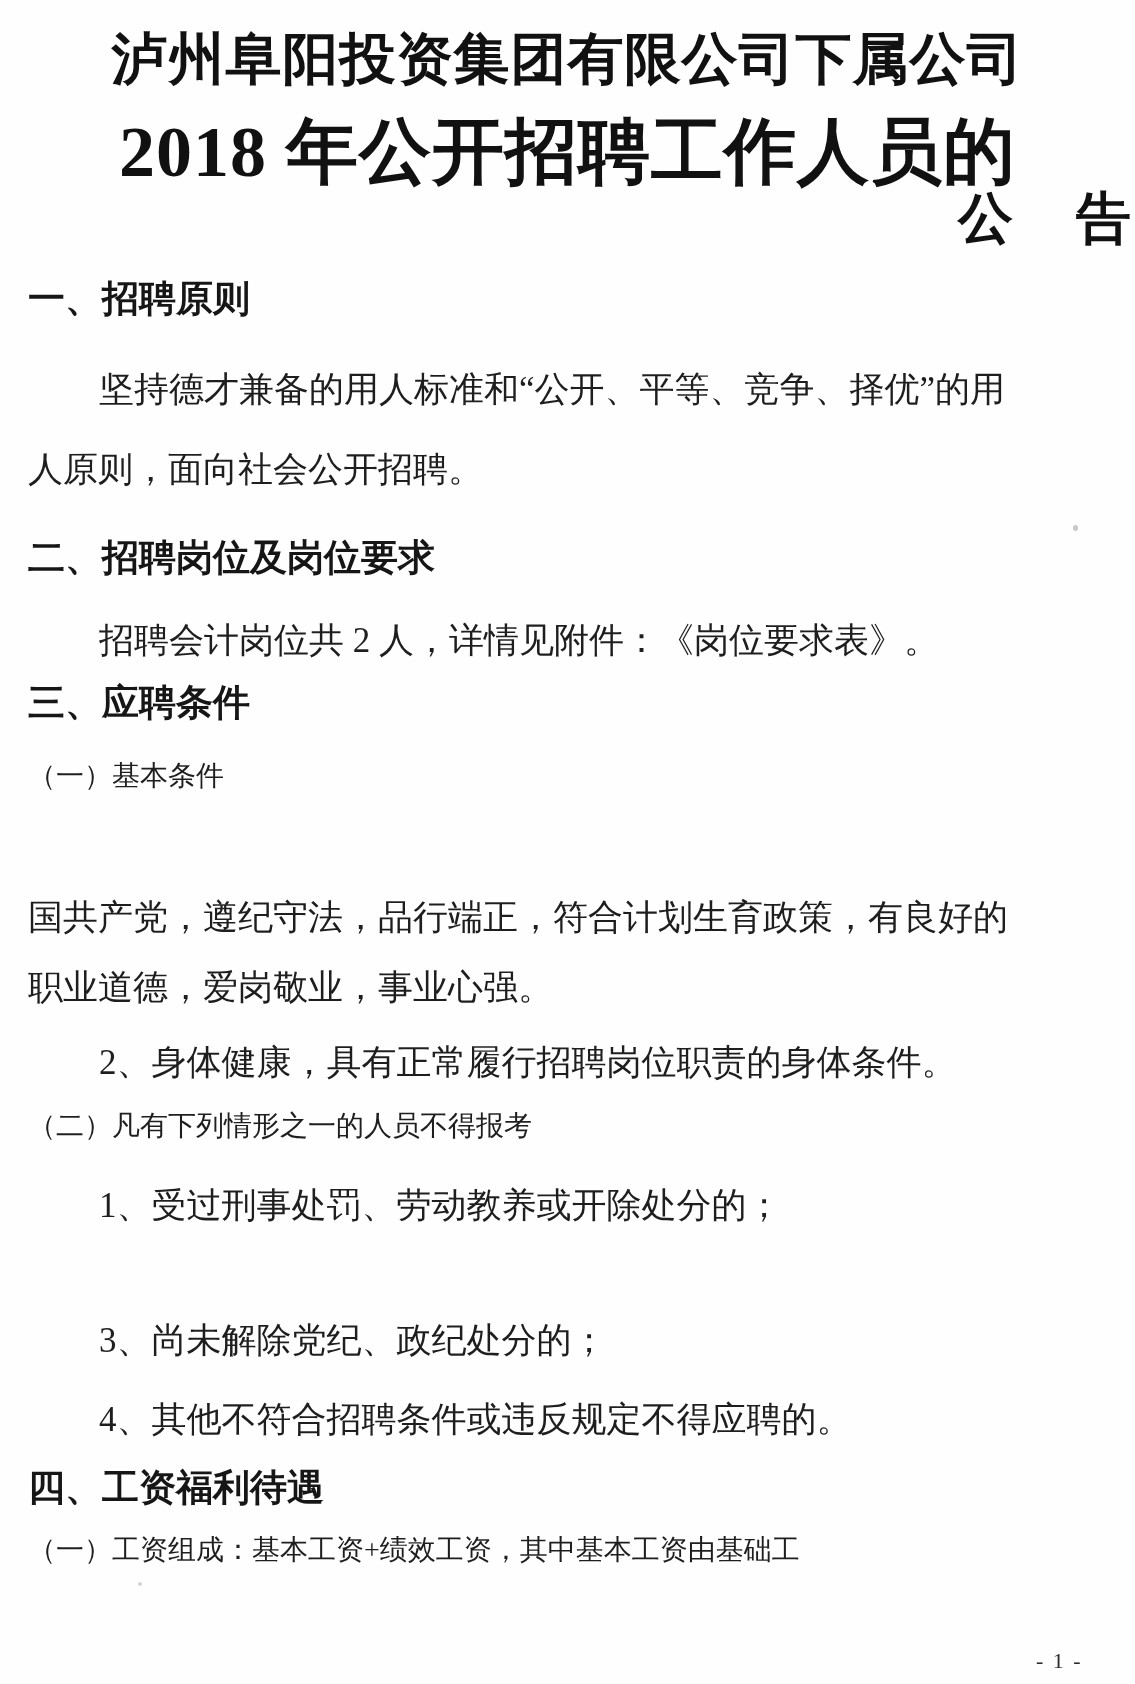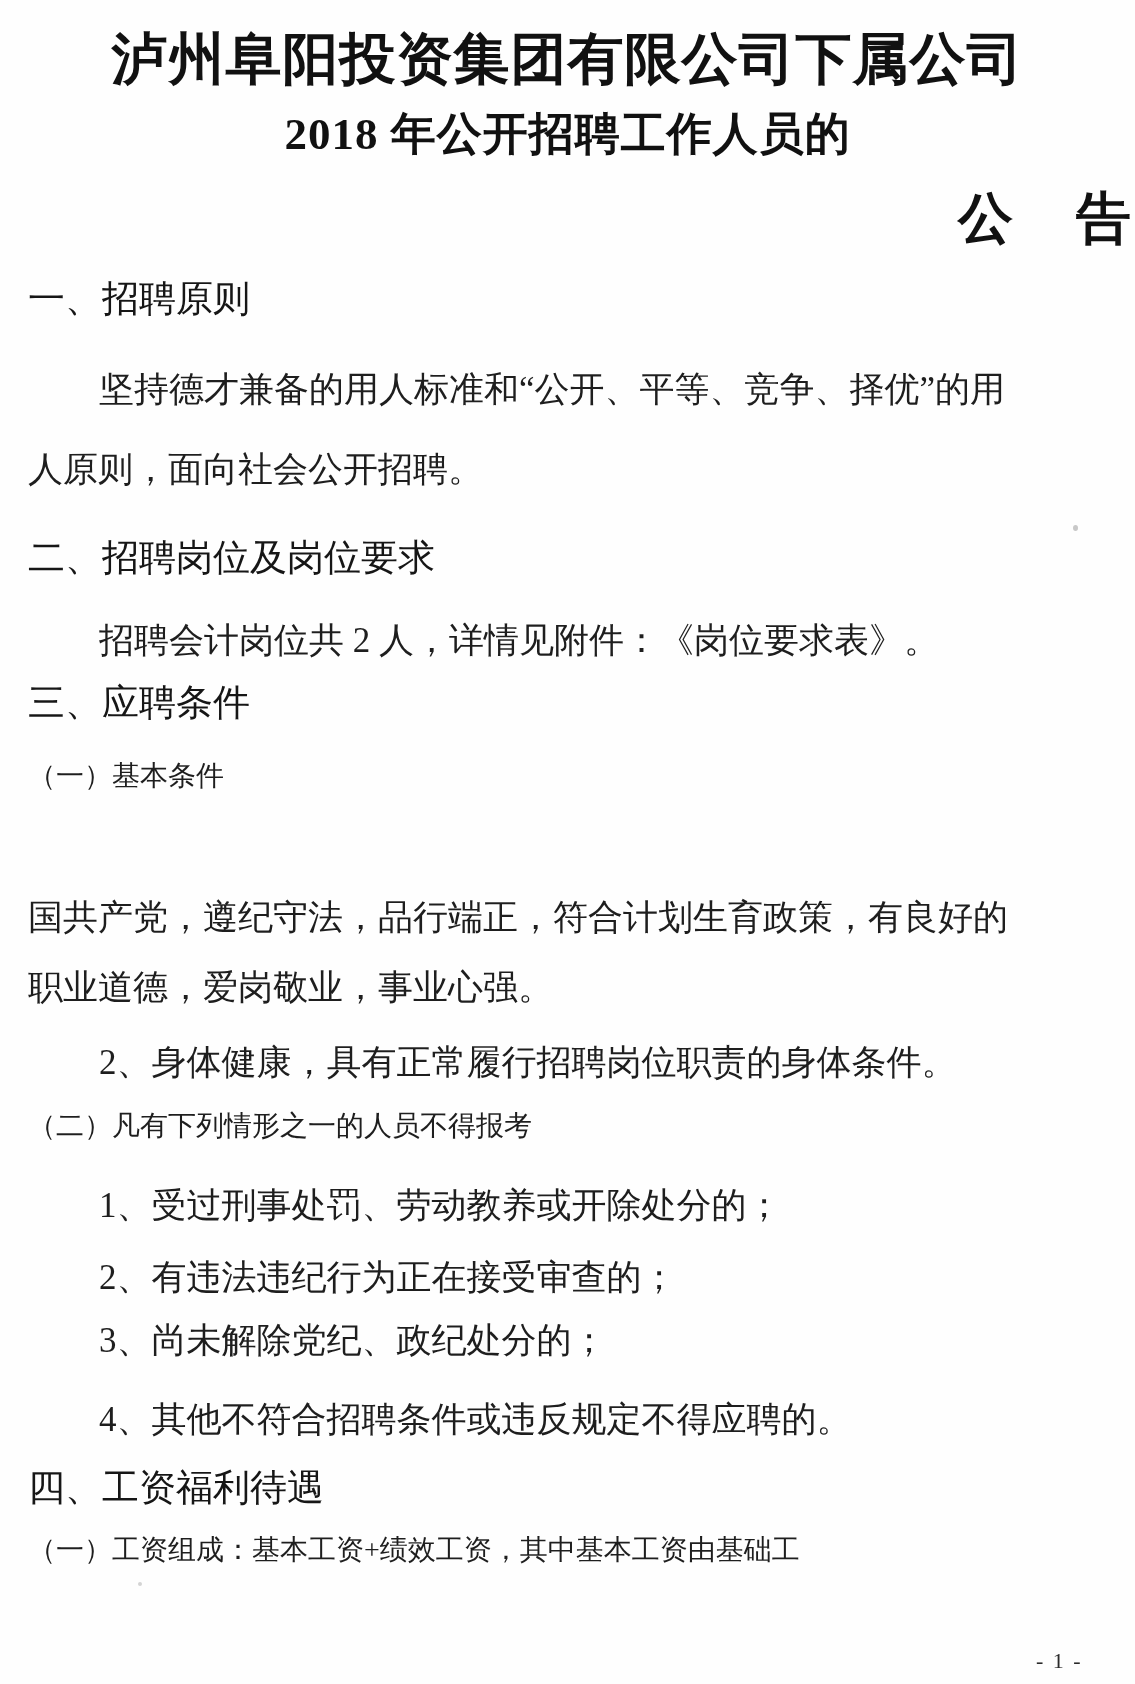--- a/index.html
+++ b/index.html
@@ -19,32 +19,32 @@
   .title-line {
     position: absolute;
     left: 0;
     width: 100%;
     text-align: center;
     font-weight: 700;
     white-space: nowrap;
     color: #111;
   }
   .t1 { top: 22px;  font-size: 56px; letter-spacing: 1px; }
-  .t2 { top: 104px; font-size: 45px; letter-spacing: 1px; }
+  .t2 { top: 104px; font-size: 72px; letter-spacing: 1px; }
   .t3 { top: 182px; font-size: 55px; letter-spacing: 4px; text-align: right; }
   .line {
     position: absolute;
     left: 28px;
     font-size: 35px;
     line-height: 44px;
     white-space: nowrap;
     color: #1e1e1e;
   }
   .ind { left: 99px; }
-  .sec { font-weight: 400; font-size: 37px; color: #161616; }
+  .sec { font-weight: 700; font-size: 37px; color: #161616; }
   .sub { font-size: 28px; }
   .footer-page {
     position: absolute;
     top: 1648px;
     left: 1036px;
     font-size: 22px;
     letter-spacing: 2px;
     color: #2a2a2a;
   }
   .speck {
@@ -72,21 +72,20 @@
   <div class="line ind" style="top:619px">招聘会计岗位共 2 人，详情见附件：《岗位要求表》。</div>
 
   <div class="line sec" style="top:681px">三、应聘条件</div>
   <div class="line sub" style="top:754px">（一）基本条件</div>
   <div class="line" style="top:896px">国共产党，遵纪守法，品行端正，符合计划生育政策，有良好的</div>
   <div class="line" style="top:966px">职业道德，爱岗敬业，事业心强。</div>
   <div class="line ind" style="top:1041px">2、身体健康，具有正常履行招聘岗位职责的身体条件。</div>
 
   <div class="line sub" style="top:1104px">（二）凡有下列情形之一的人员不得报考</div>
   <div class="line ind" style="top:1184px">1、受过刑事处罚、劳动教养或开除处分的；</div>
-  <div class="line ind" style="top:1256px">2、有违法违纪行为正在接受审查的；</div>
   <div class="line ind" style="top:1319px">3、尚未解除党纪、政纪处分的；</div>
   <div class="line ind" style="top:1398px">4、其他不符合招聘条件或违反规定不得应聘的。</div>
 
   <div class="line sec" style="top:1466px">四、工资福利待遇</div>
   <div class="line sub" style="top:1528px">（一）工资组成：基本工资+绩效工资，其中基本工资由基础工</div>
 
   <div class="speck speck-a"></div>
   <div class="speck speck-b"></div>
 
   <div class="footer-page">- 1 -</div>

